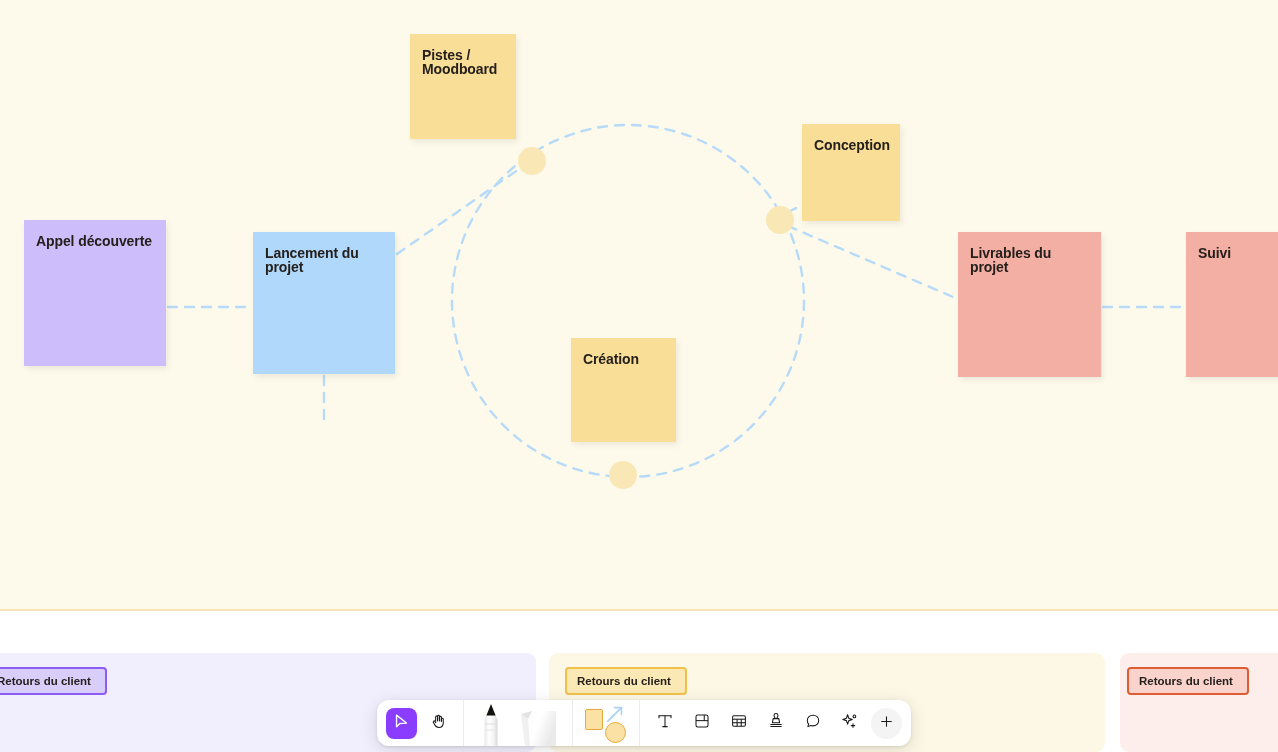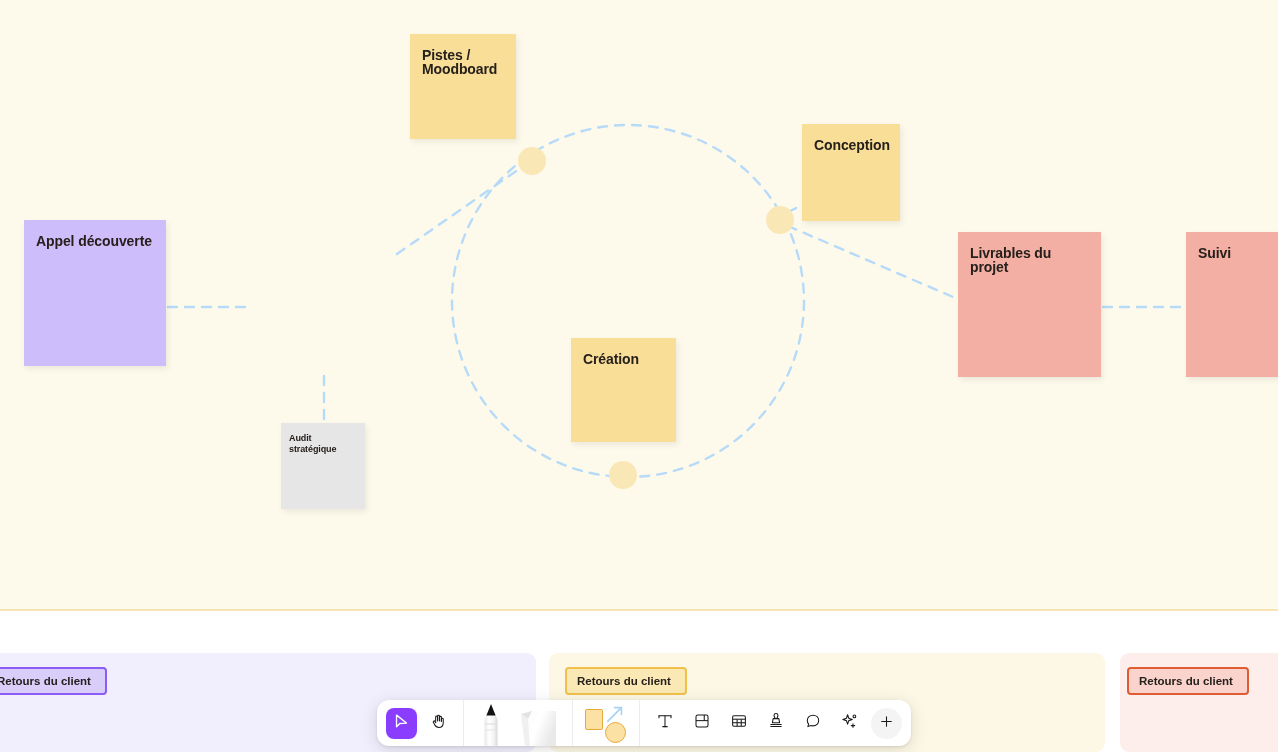--- a/index.html
+++ b/index.html
@@ -153,24 +153,24 @@
     </svg>
 
     <div class="orbit-dot" style="left:520px; top:149px;"></div>
     <div class="orbit-dot" style="left:768px; top:208px;"></div>
     <div class="orbit-dot" style="left:611px; top:463px;"></div>
 
     <div class="card c-purple" style="left:26px; top:222px; width:142px; height:146px;">
       <div class="card-label">Appel découverte</div>
     </div>
 
-
-    <div class="card c-grey" style="left:283px; top:425px; width:84px; height:86px; padding:10px 8px 0 8px;">
-      <div class="card-label" style="font-size:9px; line-height:11px;">Audit stratégique</div>
-    </div>
+    <div class="card c-blue" style="left:255px; top:234px; width:142px; height:142px;">
+      <div class="card-label">Lancement du projet</div>
+    </div>
+
 
     <div class="card c-yellow" style="left:412px; top:36px; width:106px; height:105px;">
       <div class="card-label" style="white-space:pre-line;">Pistes /
 Moodboard</div>
     </div>
 
     <div class="card c-yellow" style="left:804px; top:111px; width:98px; height:97px;margin-top:15px;">
       <div class="card-label">Conception</div>
     </div>
 

